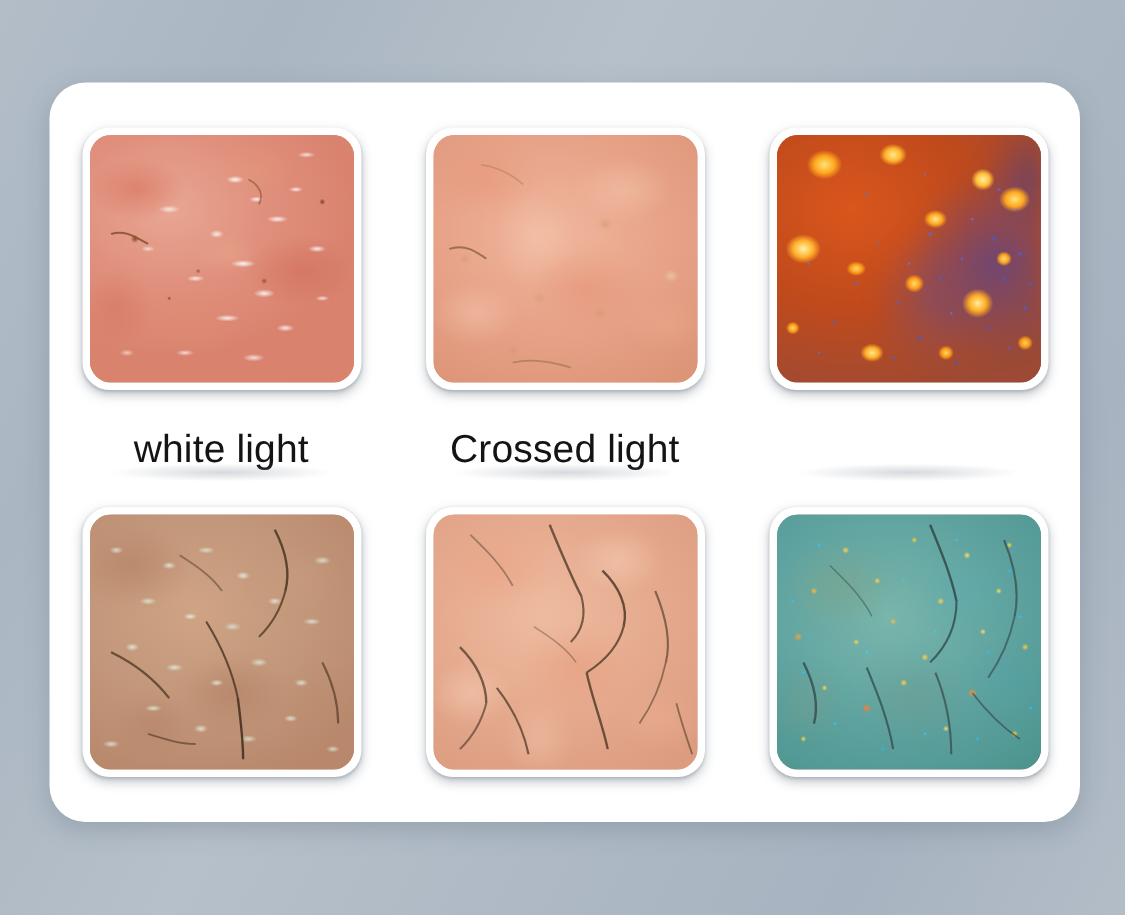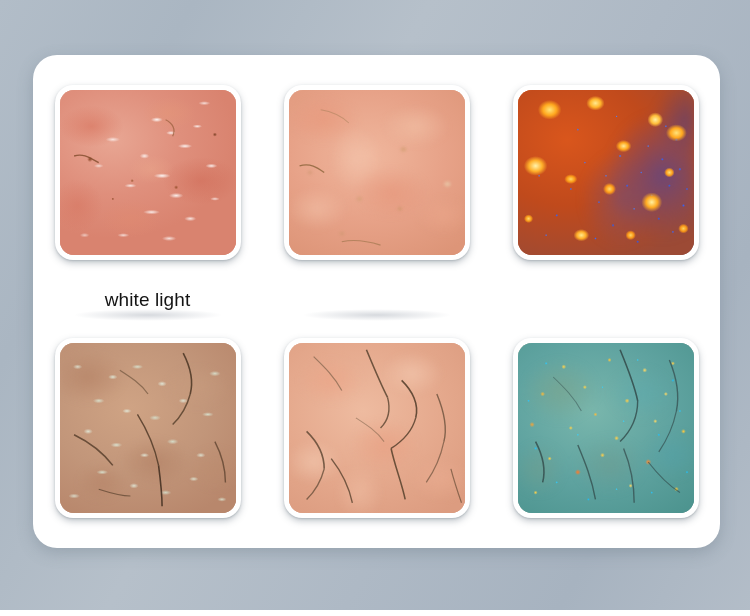--- a/index.html
+++ b/index.html
@@ -368,21 +368,21 @@
   .hairs {
     position: absolute;
     inset: 0;
     width: 100%;
     height: 100%;
   }
 
   
   .caption {
     font-family: "Liberation Sans", sans-serif;
-    font-size: 19px;
+    font-size: 26px;
     color: #141414;
     letter-spacing: 0.1px;
     white-space: nowrap;
     line-height: 1;
   }
   .caption-shadow {
     position: absolute;
     left: 50%;
     transform: translateX(-50%);
     bottom: 0px;
@@ -446,20 +446,24 @@
 
       </div>
 
       <div class="row row-labels">
 
         <div class="cell">
           <span class="caption">white light</span>
           <span class="caption-shadow"></span>
         </div>
 
+        <div class="cell">
+          <span class="caption">Crossed light</span>
+          <span class="caption-shadow"></span>
+        </div>
 
         <div class="cell">
           <span class="caption-shadow"></span>
         </div>
 
       </div>
 
       <div class="row row-bottom">
 
         <div class="cell">

